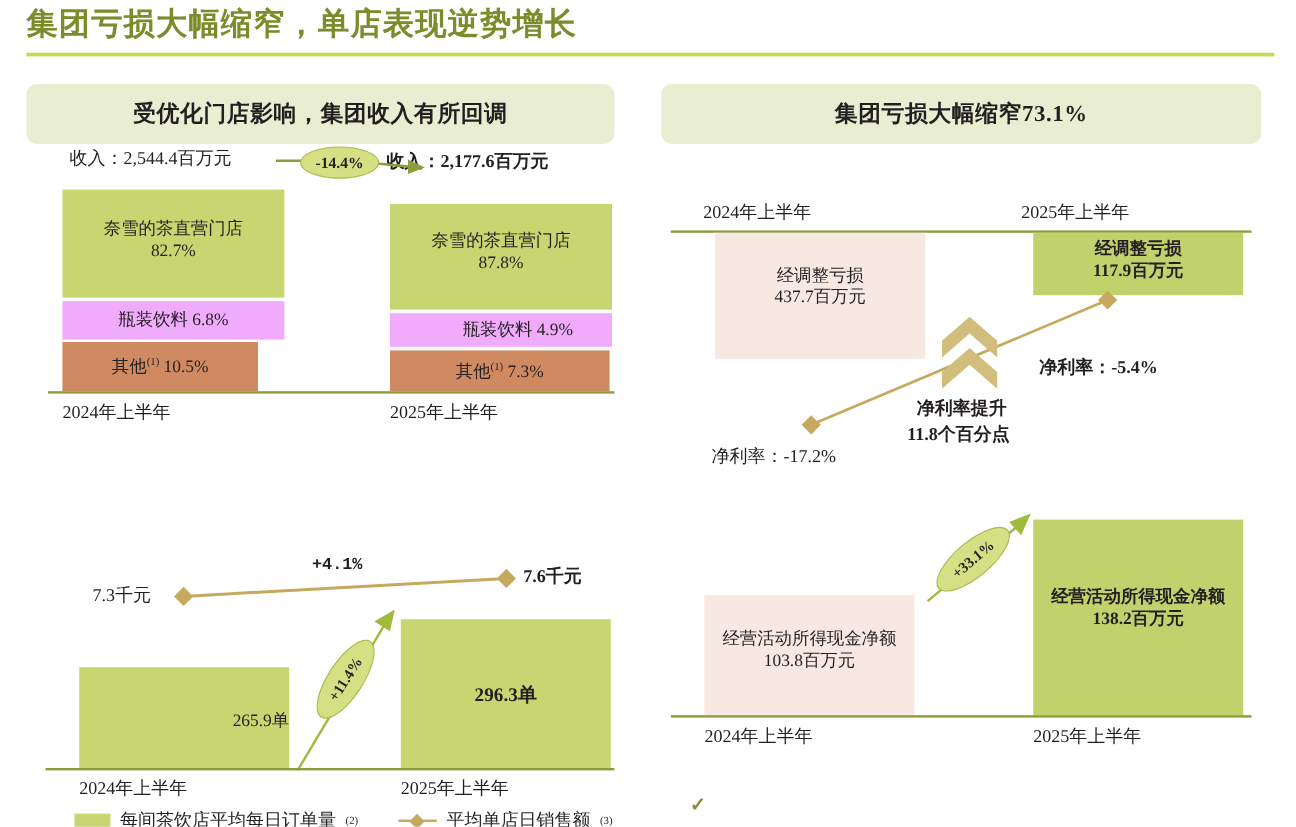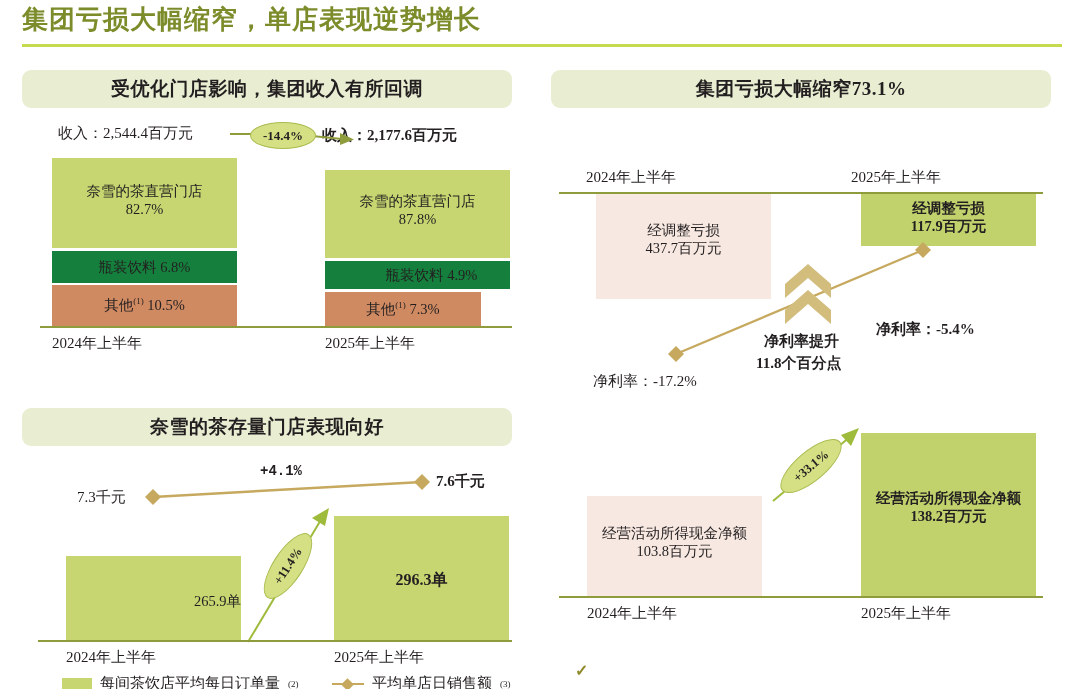--- a/index.html
+++ b/index.html
@@ -24,41 +24,41 @@
   .title-rule{
     position:absolute;left:22px;top:44px;width:1040px;height:3px;
     background:#c5da4e;
   }
 
   
   .panel{position:absolute;}
   .panel-head{
     background:#e9eed2;
     border-radius:9px;
-    height:38px;
+    height:50px;
     display:flex;align-items:center;justify-content:center;
     font-size:19px;font-weight:bold;color:#231f20;
     letter-spacing:.5px;
   }
   .plot{position:absolute;left:0;right:0;}
 
   
   .abs{position:absolute;}
   .bar{position:absolute;}
   .baseline{position:absolute;height:2px;background:#8f9c3c;}
   .cat{position:absolute;font-size:15px;text-align:left;white-space:nowrap;}
   .seg-label{
     position:absolute;left:0;right:0;
     text-align:center;font-size:14.5px;line-height:1.25;
     color:#231f20;
   }
 
   
   .c-green{background:#c7d671;}
-  .c-tan{background:#15803d;}
+  .c-tan{background:#f0abfc;}
   .c-brown{background:#cf8a62;}
   .c-pink{background:#f7e8e1;}
   .c-olivebar{background:#c1d26d;}
 
   
   .ellipse{
     position:absolute;
     background:#d5e085;
     border:1px solid #aabb4e;
     border-radius:50%;
@@ -115,40 +115,40 @@
           <span>奈雪的茶直营门店</span><br>
           <span>82.7%</span>
         </div>
       </div>
       <div class="bar c-tan" style="left:30px;top:137px;width:185px;height:32px;">
         <div class="seg-label" style="top:7px;">
           <span>瓶装饮料</span>
           <span>6.8%</span>
         </div>
       </div>
-      <div class="bar c-brown" style="left:30px;top:171px;width:185px;height:41px;">
+      <div class="bar c-brown" style="left:30px;top:171px;width:163px;height:41px;">
         <div class="seg-label" style="top:11px;">
           <span>其他</span><span class="sup">(1)</span>
           <span>10.5%</span>
         </div>
       </div>
 
       <div class="bar c-green" style="left:303px;top:56px;width:185px;height:88px;">
         <div class="seg-label" style="top:22px;">
           <span>奈雪的茶直营门店</span><br>
           <span>87.8%</span>
         </div>
       </div>
       <div class="bar c-tan" style="left:303px;top:147px;width:185px;height:28px;">
         <div class="seg-label" style="top:5px;padding-left:28px;">
           <span>瓶装饮料</span>
           <span>4.9%</span>
         </div>
       </div>
-      <div class="bar c-brown" style="left:303px;top:178px;width:156px;height:34px;">
+      <div class="bar c-brown" style="left:303px;top:178px;width:183px;height:34px;">
         <div class="seg-label" style="top:8px;">
           <span>其他</span><span class="sup">(1)</span>
           <span>7.3%</span>
         </div>
       </div>
 
       <div class="baseline" style="left:18px;top:212px;width:472px;"></div>
 
       <div class="cat" style="left:30px;top:220px;width:185px;">2024年上半年</div>
       <div class="cat" style="left:303px;top:220px;width:185px;">2025年上半年</div>
@@ -184,29 +184,28 @@
         <polygon points="125,232 133,240 125,248 117,240" fill="#c6a95e"></polygon>
         <polygon points="372,128 380,136 372,144 364,136" fill="#c6a95e"></polygon>
       </svg>
 
       <svg style="left:232px;top:148px;width:60px;height:62px;">
         <polygon points="25,2 48,22 48,36 25,16 2,36 2,22" fill="#d2bd7d"></polygon>
         <polygon points="25,28 48,48 48,62 25,42 2,62 2,48" fill="#d2bd7d"></polygon>
       </svg>
 
       <div class="abs note-text" style="left:42px;top:258px;">净利率：-17.2%</div>
-      <div class="abs note-text bold" style="left:325px;top:184px;margin-top:22px;">净利率：-5.4%</div>
+      <div class="abs note-text bold" style="left:315px;top:184px;">净利率：-5.4%</div>
 
       <div class="abs note-text bold" style="left:213px;top:218px;">净利率提升</div>
       <div class="abs note-text bold" style="left:205px;top:240px;">11.8个百分点</div>
     </div>
   </div>
 
   <div class="panel" style="left:22px;top:408px;width:490px;height:281px;">
-    <div class="panel-head" style="width:490px;">奈雪的茶存量门店表现向好</div>
 
     <div class="plot" style="top:44px;height:237px;">
 
       <svg style="left:0;top:0;width:490px;height:237px;">
         <line x1="131" y1="45" x2="400" y2="30" stroke="#c6a95e" stroke-width="2.5"></line>
         <polygon points="131,37 139,45 131,53 123,45" fill="#c6a95e"></polygon>
         <polygon points="400,22 408,30 400,38 392,30" fill="#c6a95e"></polygon>
       </svg>
       <div class="abs note-text" style="left:55px;top:36px;">7.3千元</div>
       <div class="abs note-text bold" style="left:414px;top:20px;">7.6千元</div>

